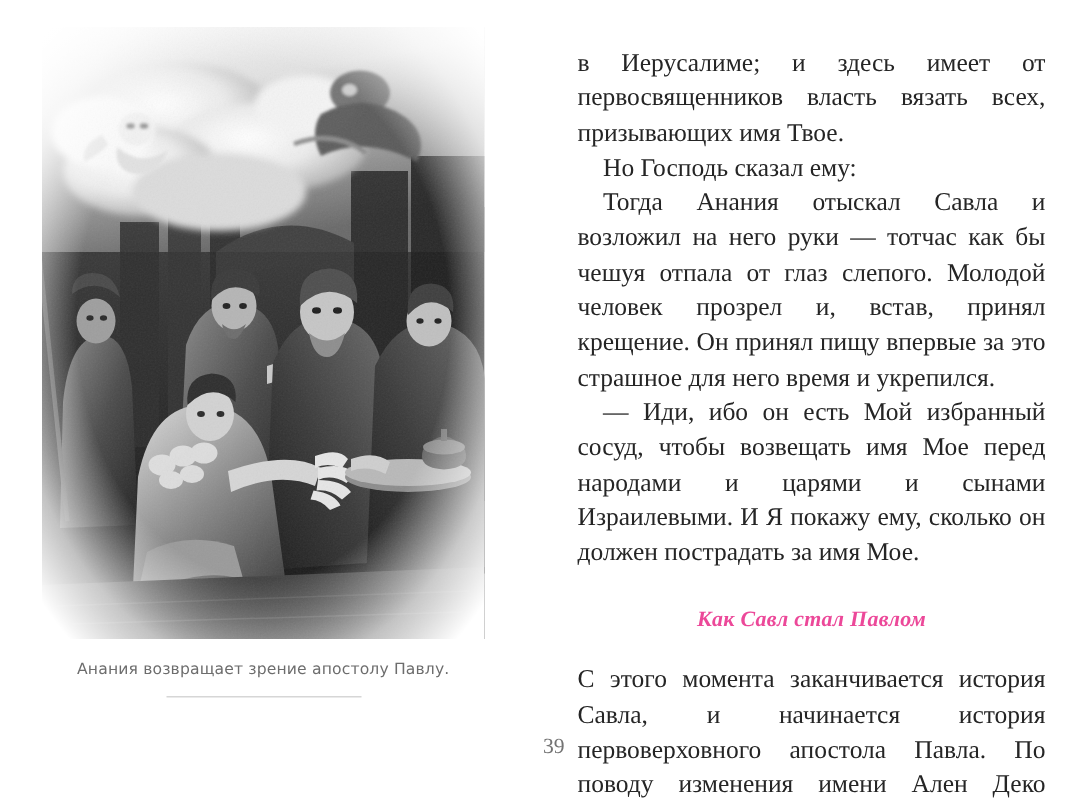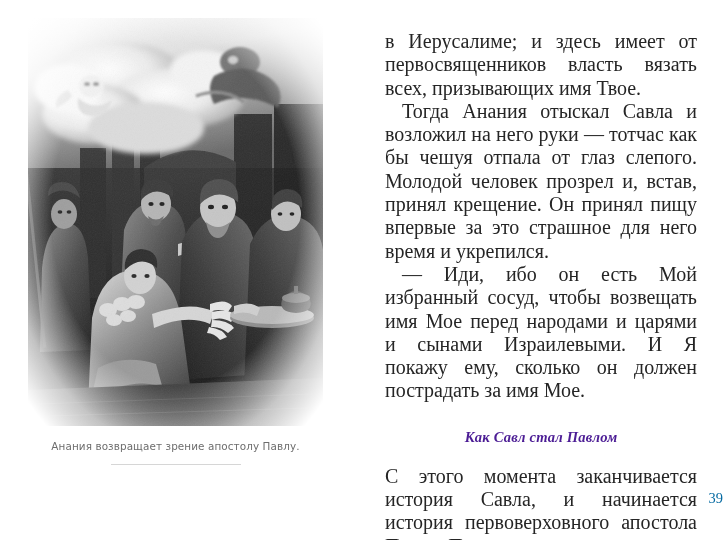--- a/index.html
+++ b/index.html
@@ -74,46 +74,46 @@
 
   .textcol {
     position: absolute;
     left: 23px;
     top: 30px;
     width: 312px;
   }
 
   .para {
     margin: 0;
-    font-size: 20px;
+    font-size: 17px;
     line-height: 23.3px;
     text-align: justify;
     text-indent: 17px;
     hyphens: manual;
     color: #252525;
   }
   .para.noindent { text-indent: 0; }
 
   .section-heading {
     margin: 26px 0 19px 0;
     font-size: 14.6px;
     font-style: italic;
     text-align: center;
-    color: #4c1d95;
+    color: #ec4899;
     letter-spacing: 0.2px;
   }
 
   .folio {
     position: absolute;
     left: 0;
     top: 490px;
     width: 361px;
-    text-align: right;
+    text-align: left;
     font-size: 14.4px;
-    color: #0369a1;
+    color: #737373;
   }
 </style>
 </head>
 <body>
 
 <div class="spread">
 
   <div class="left-page">
 
     <div class="figure-block">
@@ -304,20 +304,21 @@
       </div>
 
       <div class="plate-rule"></div>
     </div>
   </div>
 
   <div class="right-page">
     <div class="textcol">
 
       <p class="para noindent">в Иерусалиме; и здесь имеет от первосвященников власть вязать всех, призывающих имя Твое.</p>
+      <p class="para">Но Господь сказал ему:</p>
       <p class="para">Тогда Анания отыскал Савла и возложил на него руки — тотчас как бы чешуя отпала от глаз слепого. Молодой человек прозрел и, встав, принял крещение. Он принял пищу впервые за это страшное для него время и укрепился.</p>
       <p class="para">— Иди, ибо он есть Мой избранный сосуд, чтобы возвещать имя Мое перед народами и царями и сынами Израилевыми. И Я покажу ему, сколько он должен пострадать за имя Мое.</p>
 
       <h2 class="section-heading">Как Савл стал Павлом</h2>
 
       <p class="para noindent">С этого момента заканчивается история Савла, и начинается история первоверховного апостола Павла. По поводу изменения имени Ален Деко писал: «Савл оказался в местах воистину греческих, не потому ли отказался он от своего еврейского</p>
     </div>
 
     <div class="folio">39</div>
   </div>

